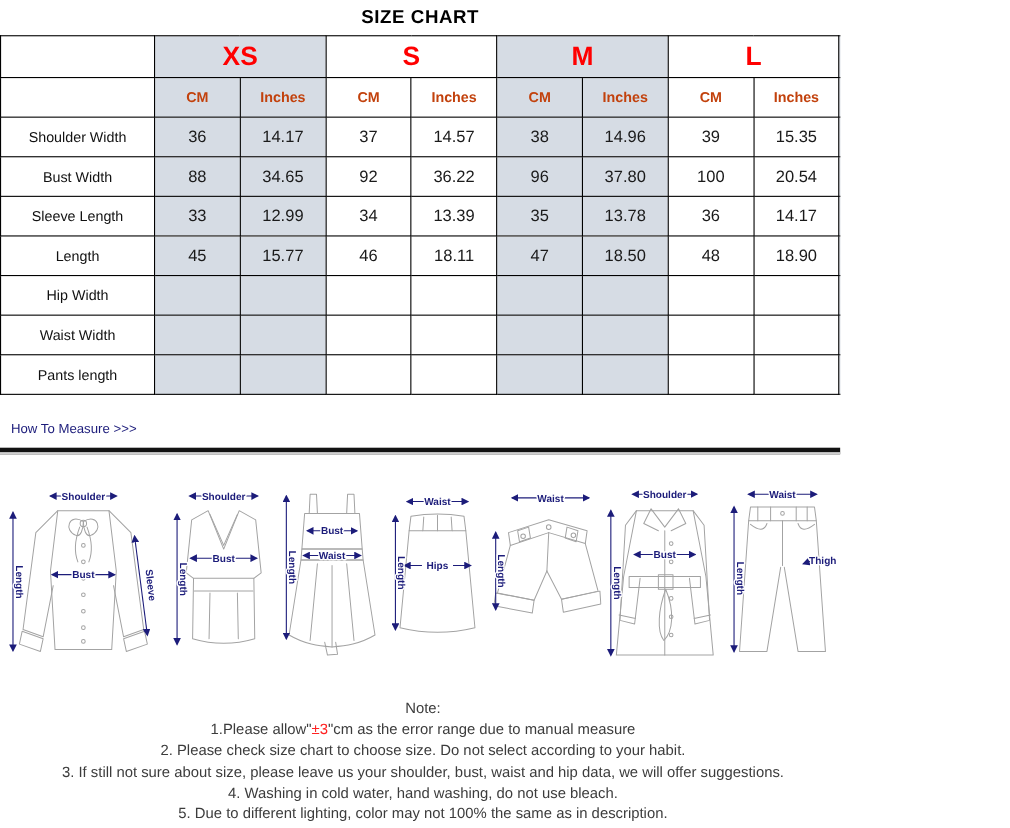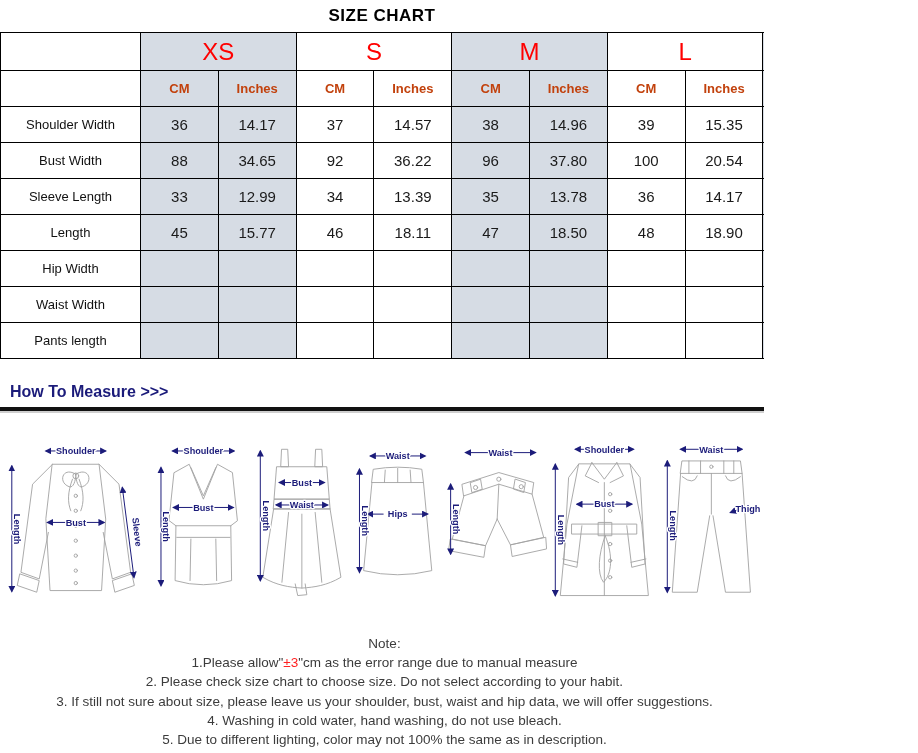--- a/index.html
+++ b/index.html
@@ -1,26 +1,26 @@
 <!DOCTYPE html>
 <html><head>
 <meta charset="utf-8">
 <style>
   html,body{margin:0;padding:0;background:#fff;}
   .page{width:764px;height:753px;position:relative;font-family:"Liberation Sans",sans-serif;color:#000;overflow:hidden;background:#fff;}
   .title{ text-align:center;font-weight:bold;font-size:17px;letter-spacing:.5px;padding-top:6px;height:26px;}
   table.size-table{border-collapse:collapse;table-layout:fixed;width:918px;}
   table.size-table th,table.size-table td{border:1px solid #000;padding:0;text-align:center;vertical-align:middle;overflow:hidden;}
   col.lc{width:140px;} col.vc{width:77.8px;}
-  th.size-h{height:37px;font-size:24px;font-weight:normal;color:#ff0000;}
+  th.size-h{height:37px;font-size:24px;font-weight:bold;color:#ff0000;}
   th.unit-h{height:35px;font-size:13px;font-weight:bold;color:#c2410c;}
   td.rl{height:35px;font-size:13px;color:#111;}
   td.v{height:35px;font-size:15px;color:#1a1a1a;}
   .sh{background:#d6dce4;}
-  .measure-head{margin:24px 0 0 10px;font-size:16px;font-weight:bold;color:#1b1b7a;height:20px;}
+  .measure-head{margin:24px 0 0 10px;font-size:12px;font-weight:normal;color:#1b1b7a;height:20px;}
   .rule{margin-top:4px;height:4px;background:#121212;border-bottom:2px solid #cfcfcf;}
   .garments{display:flex;justify-content:space-between;align-items:flex-start;margin-top:9px;height:206px;padding:0 1px;}
   svg .g{stroke:#a3a3a3;stroke-width:1.1;fill:none;stroke-linejoin:round;stroke-linecap:round;}
   svg .ln{stroke:#1c1c7a;stroke-width:1.2;fill:none;}
   svg .lbl{font-family:"Liberation Sans",sans-serif;font-weight:bold;font-size:11px;fill:#1c1c7a;stroke:#fff;stroke-width:3px;paint-order:stroke;stroke-linejoin:round;}
   .notes{margin:6px 0 0 5px;font-size:13.5px;color:#3c3c3c;line-height:19.2px;text-align:center;}
   .notes .red{color:#ff2222;}
 </style>
 </head>
 <body>

